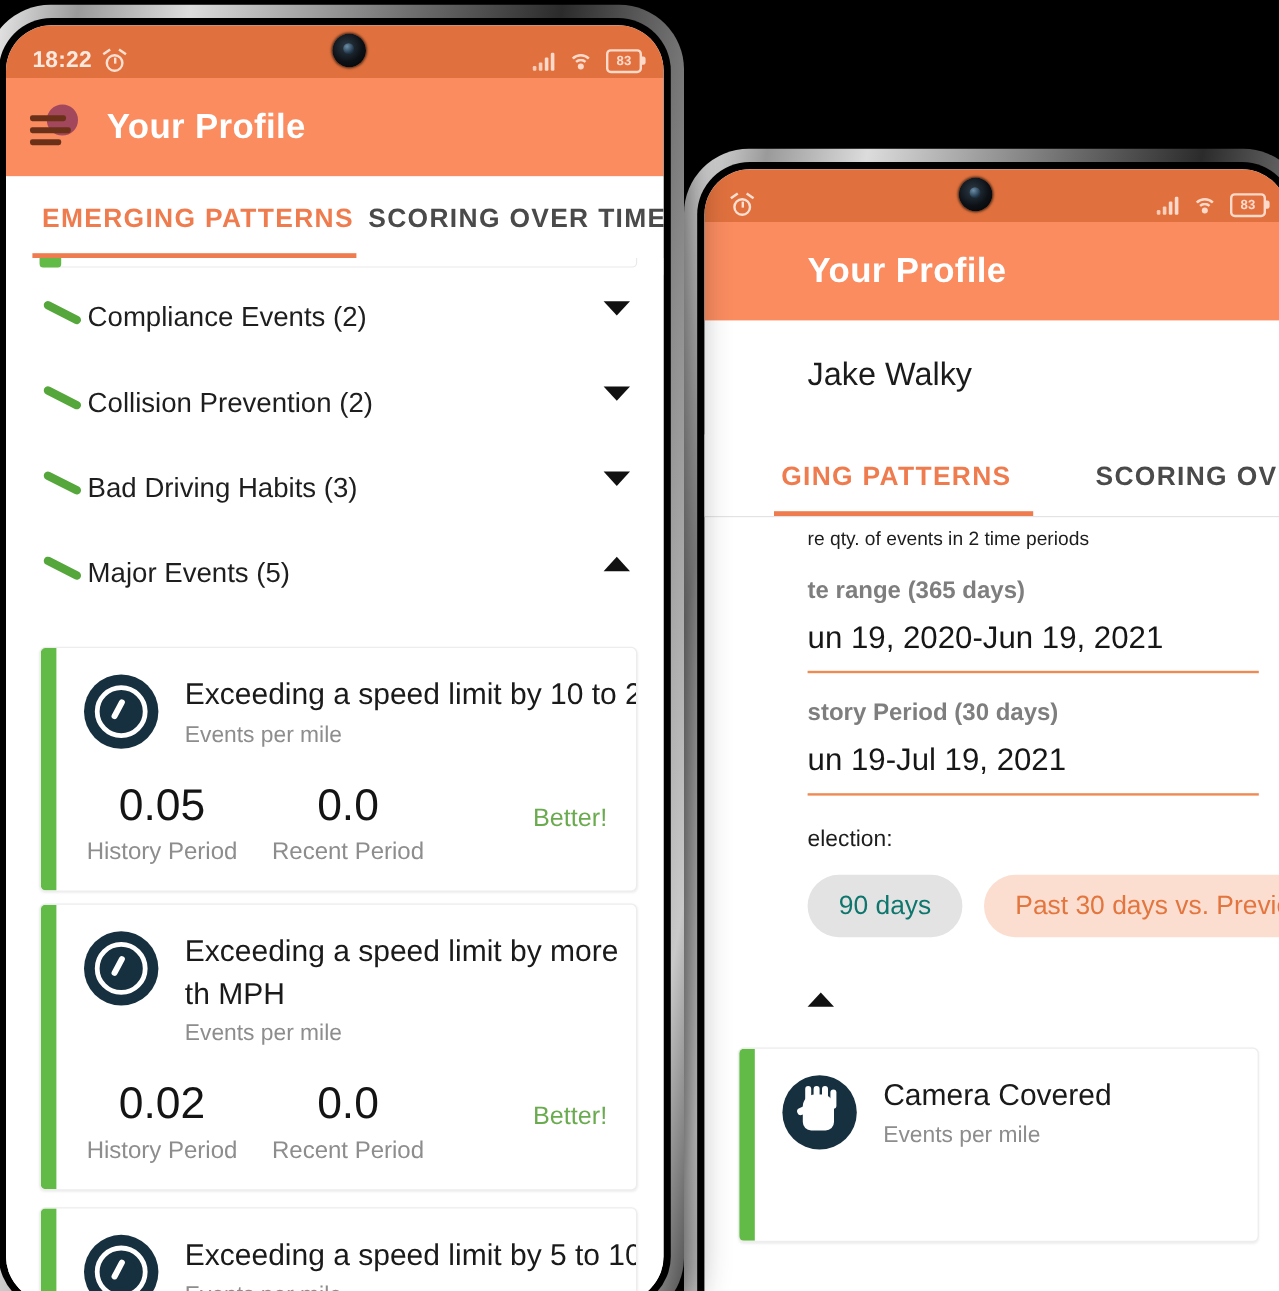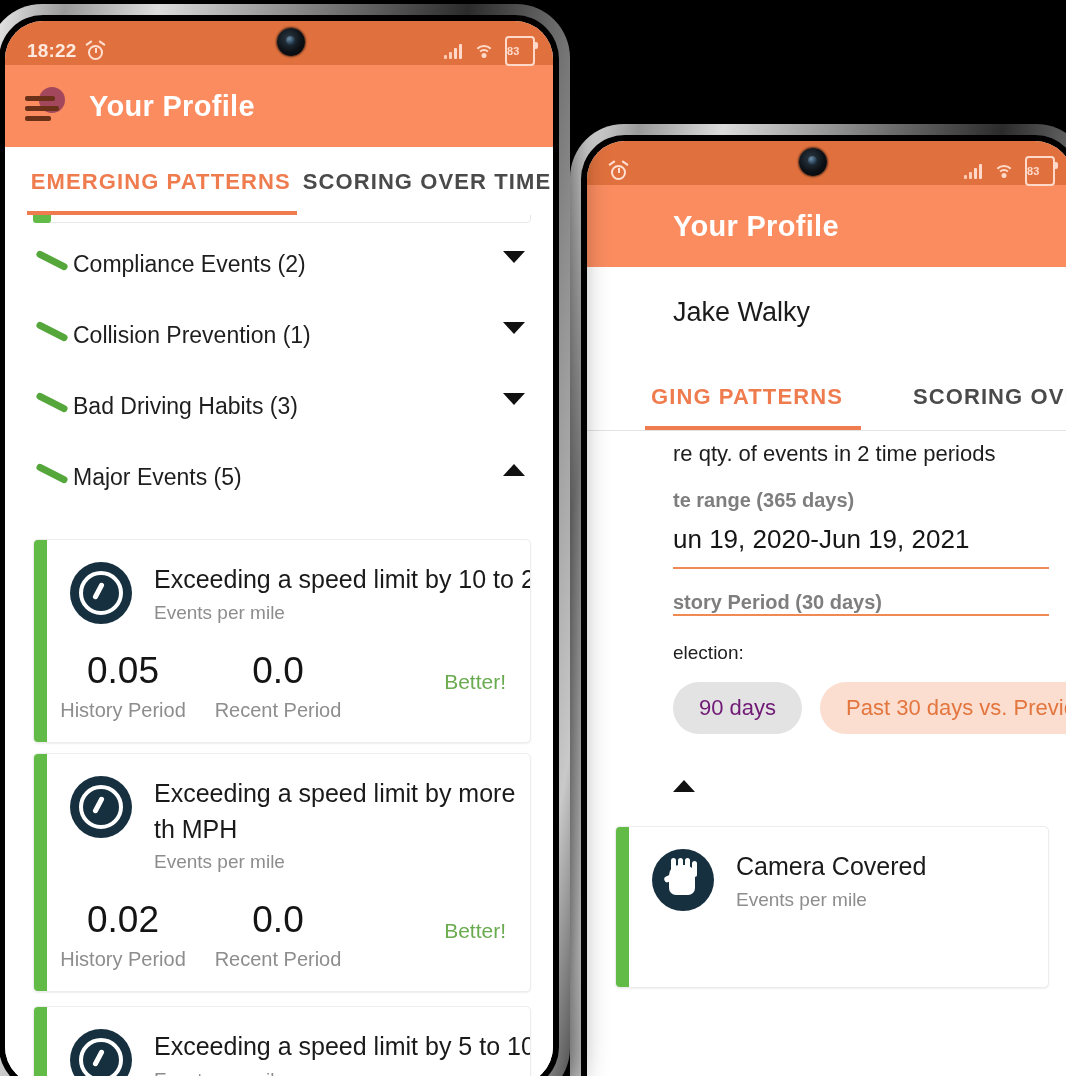--- a/index.html
+++ b/index.html
@@ -74,22 +74,22 @@
   .sig i:nth-child(4){height:15px}
 
   .wifi { width:21px; height:15px; position:relative; }
   .wifi span { position:absolute; left:50%; transform:translateX(-50%) ; border:2px solid #ffd9c9;
      border-bottom-color:transparent; border-left-color:transparent; border-right-color:transparent;
      border-radius:50%; }
   .wifi .w1 { width:21px; height:21px; top:1px; }
   .wifi .w2 { width:13px; height:13px; top:5px; }
   .wifi .w3 { width:5px;  height:5px;  top:9px; background:#ffd9c9; border-radius:50%; border:none; }
 
-  .battery { position:relative; width:30px; height:30px; border:2px solid #ffd9c9; border-radius:4px;
-     display:flex; align-items:center; }
+  .battery { position:relative; width:30px; height:20px; border:2px solid #ffd9c9; border-radius:4px;
+     display:flex; align-items:center; justify-content:center; }
   .battery:after { content:""; position:absolute; right:-5px; top:4px; width:3px; height:7px;
      background:#ffd9c9; border-radius:0 2px 2px 0; }
   .battery b { font-size:11px; color:#ffd9c9; font-weight:bold; line-height:1; }
 
   
   .punch { position:absolute; top:7px; width:28px; height:28px; border-radius:50%;
      background: radial-gradient(circle at 42% 38%, #2c3a46 0%, #0d1116 55%, #000 100%);
      box-shadow: 0 0 2px 1px rgba(0,0,0,.6); z-index: 5; }
   .punch:after { content:""; position:absolute; left:9px; top:8px; width:9px; height:9px;
      border-radius:50%; background: radial-gradient(circle at 35% 30%, #6d8ea8, #1d3244 70%); }
@@ -176,38 +176,38 @@
      height:16px; background:#fff; border-radius:3px; }
   .hand-ico .f1{left:19px}.hand-ico .f2{left:26px}.hand-ico .f3{left:33px}.hand-ico .f4{left:40px;top:12px}
   .hand-ico .thumb { position:absolute; left:12px; top:26px; width:12px; height:6px; background:#fff;
      border-radius:4px; transform:rotate(-25deg); }
 
   .evt-titles { flex:1 1 auto; min-width:0; }
   .evt-name { font-size:25px; color:#1a1a1a; line-height:1.42; white-space:nowrap; }
   .evt-name.wrap { white-space:normal; }
   .evt-sub { font-size:19px; color:#8d8d8d; margin-top:4px; }
 
-  .evt-stats { display:flex; align-items:flex-end; padding: 22px 24px 20px 14px; }
+  .evt-stats { display:flex; align-items:flex-end; padding: 22px 24px 20px 26px; }
   .stat { text-align:center; }
   .stat .val { font-size:37px; color:#141414; line-height:1; font-weight:normal; }
   .stat .lbl { font-size:20px; color:#8d8d8d; margin-top:10px; }
   .stat.history { width:150px; }
   .stat.recent  { width:160px; }
   .verdict { flex:1 1 auto; text-align:right; font-size:21px; color:#6aab4f; padding-bottom:28px; }
 
   
-  .bk-sub { font-size:22px; color:#1d1d1d; padding: 10px 0 0 0; white-space:nowrap; }
+  .bk-sub { font-size:16px; color:#1d1d1d; padding: 10px 0 0 0; white-space:nowrap; }
   .bk-field { padding-top: 22px; }
   .bk-field .flabel { font-size:20px; color:#7e7e7e; font-weight:bold; white-space:nowrap; }
   .bk-field .fvalue { font-size:26px; color:#161616; padding: 12px 0 12px 0; white-space:nowrap; }
   .bk-field .fline { height:2px; background:#ef8a53; }
   .bk-selection { font-size:19px; color:#1d1d1d; padding: 26px 0 0 0; white-space:nowrap; }
   .chips { display:flex; align-items:center; gap:18px; padding-top: 18px; }
   .chip { border-radius:26px; padding: 13px 26px; font-size:22px; white-space:nowrap; cursor:pointer; }
-  .chip.plain { background:#e3e3e3; color:#701a75; }
+  .chip.plain { background:#e3e3e3; color:#0f766e; }
   .chip.sel { background:#fbded0; color:#e3753e; }
   .bk-pad { padding-left: 86px; padding-right: 24px; }
 
   .bk-group-row { display:flex; align-items:center; padding: 46px 24px 24px 86px; cursor:pointer; }
   .bk-group-row .lbl { flex:1 1 auto; font-size:24px; color:#1b1b1b; white-space:nowrap; }
 </style>
 </head>
 <body>
 
 <div class="stage">
@@ -264,20 +264,21 @@
           <div class="bk-sub">re qty. of events in 2 time periods</div>
 
           <div class="bk-field">
             <div class="flabel">te range (365 days)</div>
             <div class="fvalue">un 19, 2020-Jun 19, 2021</div>
             <div class="fline"></div>
           </div>
 
           <div class="bk-field">
             <div class="flabel">story Period (30 days)</div>
+            <div class="fvalue">un 19-Jul 19, 2021</div>
             <div class="fline"></div>
           </div>
 
           <div class="bk-selection">election:</div>
 
           <div class="chips">
             <div class="chip plain">90 days</div>
             <div class="chip sel">Past 30 days vs. Previous 365 days</div>
           </div>
         </div>
@@ -347,21 +348,21 @@
         <div class="appbar">
           <span class="hamburger">
             <span class="badge"></span>
             <span class="bar b1"></span>
               <span class="bar b2"></span>
               <span class="bar b3"></span>
           </span>
           <span class="title">Your Profile</span>
         </div>
 
-        <div class="tabs" style="padding-left:24px;justify-content:center;">
+        <div class="tabs" style="padding-left:24px;">
           <div class="tab active">EMERGING PATTERNS</div>
           <div class="tab">SCORING OVER TIME</div>
           <div class="tab-underline" style="left:22px;width:270px;"></div>
         </div>
 
         <div class="scroll-area">
 
           <div class="peek-card">
             <div class="pc-body"></div>
             <div class="pc-bar"></div>
@@ -372,21 +373,21 @@
                 <i></i>
               </span>
             <span class="group-label">Compliance Events (2)</span>
             <span class="caret down"></span>
           </div>
 
           <div class="group-row">
             <span class="trend-ico">
                 <i></i>
               </span>
-            <span class="group-label">Collision Prevention (1)</span>
+            <span class="group-label">Collision Prevention (2)</span>
             <span class="caret down"></span>
           </div>
 
           <div class="group-row">
             <span class="trend-ico">
                 <i></i>
               </span>
             <span class="group-label">Bad Driving Habits (3)</span>
             <span class="caret down"></span>
           </div>

